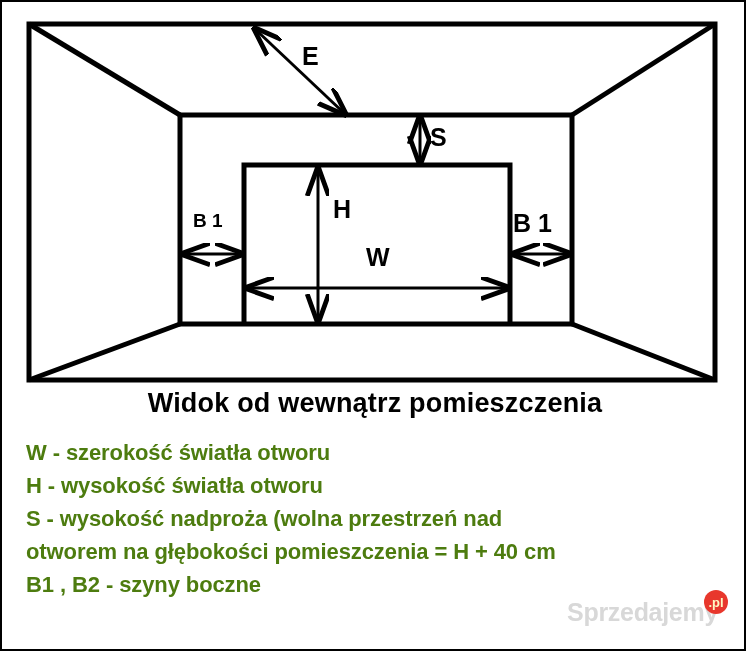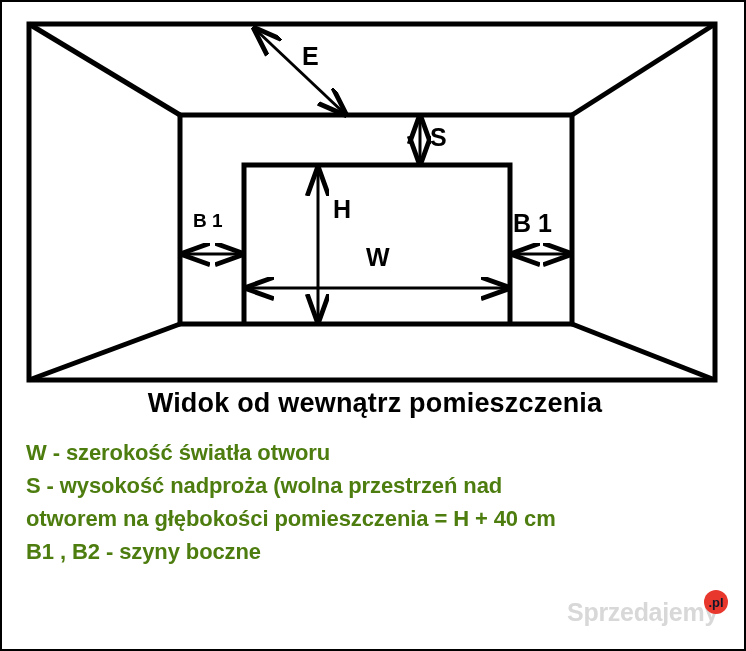--- a/index.html
+++ b/index.html
@@ -93,21 +93,21 @@
     font-size: 25px;
     color: #d8d8d8;
     letter-spacing: -0.3px;
     text-shadow: 0 1px 0 #ffffff;
   }
   #watermark-badge {
     width: 24px;
     height: 24px;
     border-radius: 50%;
     background: #e8372c;
-    color: #0f172a;
+    color: #fef9c3;
     font-family: "Liberation Sans", sans-serif;
     font-weight: bold;
     font-size: 13px;
     display: flex;
     align-items: center;
     justify-content: center;
     margin-left: -14px;
     margin-top: -8px;
   }
 </style>
@@ -157,20 +157,21 @@
     <span class="dim-label" id="label-H">H</span>
     <span class="dim-label" id="label-W">W</span>
     <span class="dim-label" id="label-B1">B 1</span>
     <span class="dim-label" id="label-B2">B 1</span>
   </div>
 
   <div id="caption">Widok od wewnątrz pomieszczenia</div>
 
   <div id="legend">
     <div class="legend-line">W - szerokość światła otworu</div>
+    <div class="legend-line">H - wysokość światła otworu</div>
     <div class="legend-line">S - wysokość nadproża (wolna przestrzeń nad</div>
     <div class="legend-line">otworem na głębokości pomieszczenia = H + 40 cm</div>
     <div class="legend-line">B1 , B2 - szyny boczne</div>
   </div>
 
   <div id="watermark">
     <span id="watermark-text">Sprzedajemy</span>
     <span id="watermark-badge">.pl</span>
   </div>
 

